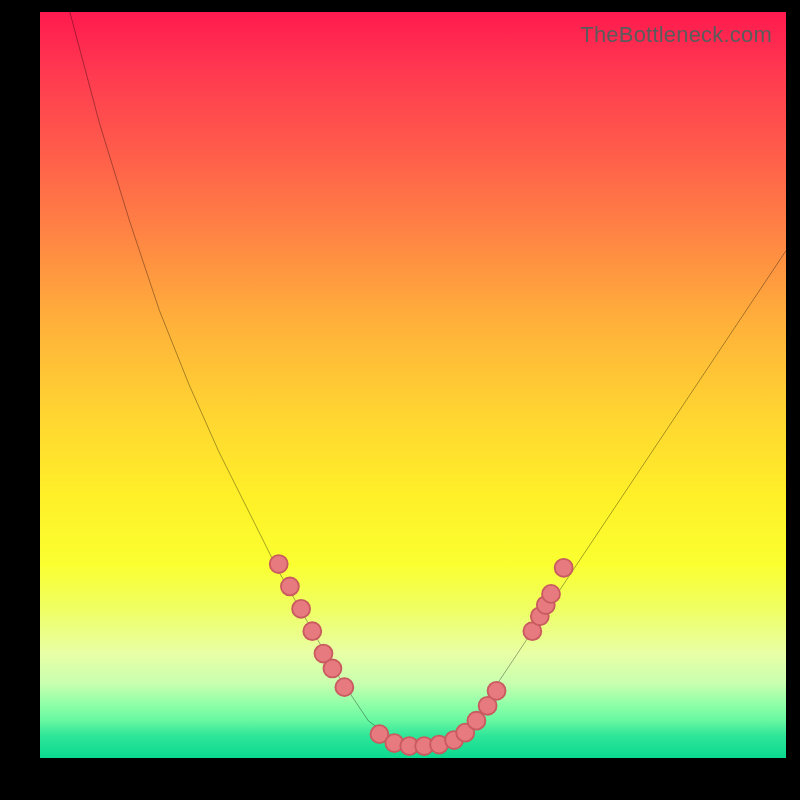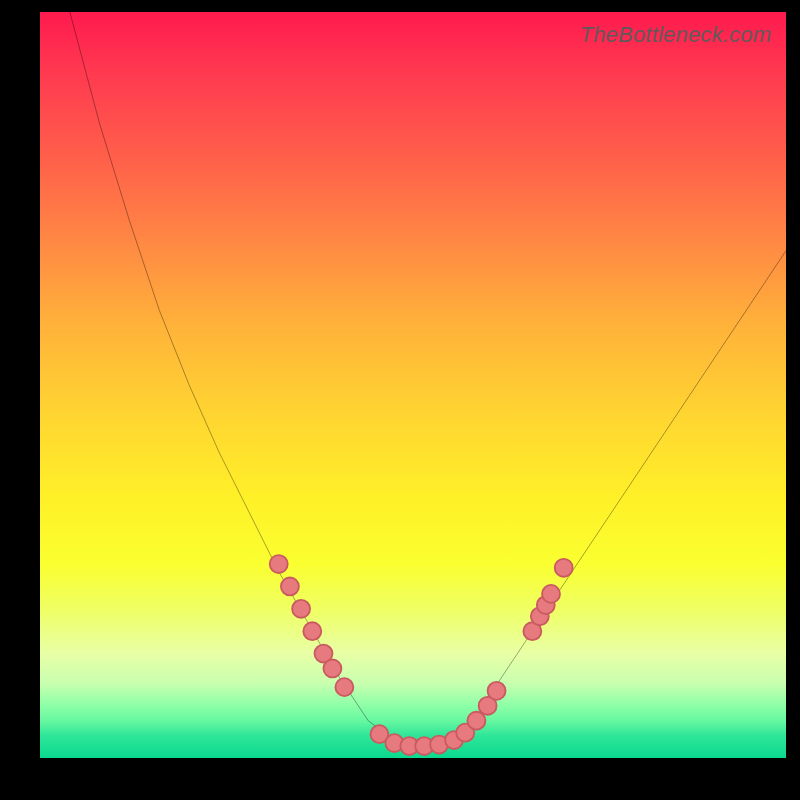--- a/index.html
+++ b/index.html
@@ -9,21 +9,20 @@
     height: 800px;
     background: #000;
     font-family: Arial, Helvetica, sans-serif;
     overflow: hidden;
   }
   .frame {
     position: absolute;
     left: 0; top: 0;
     width: 800px; height: 620px;
     background: #000;
-    font-style: italic;
   }
   .plot-area {
     position: absolute;
     left: 40px;
     top: 12px;
     width: 746px;
     height: 746px;
     
     background: linear-gradient(to bottom,
       #ff1a4e 0%,

